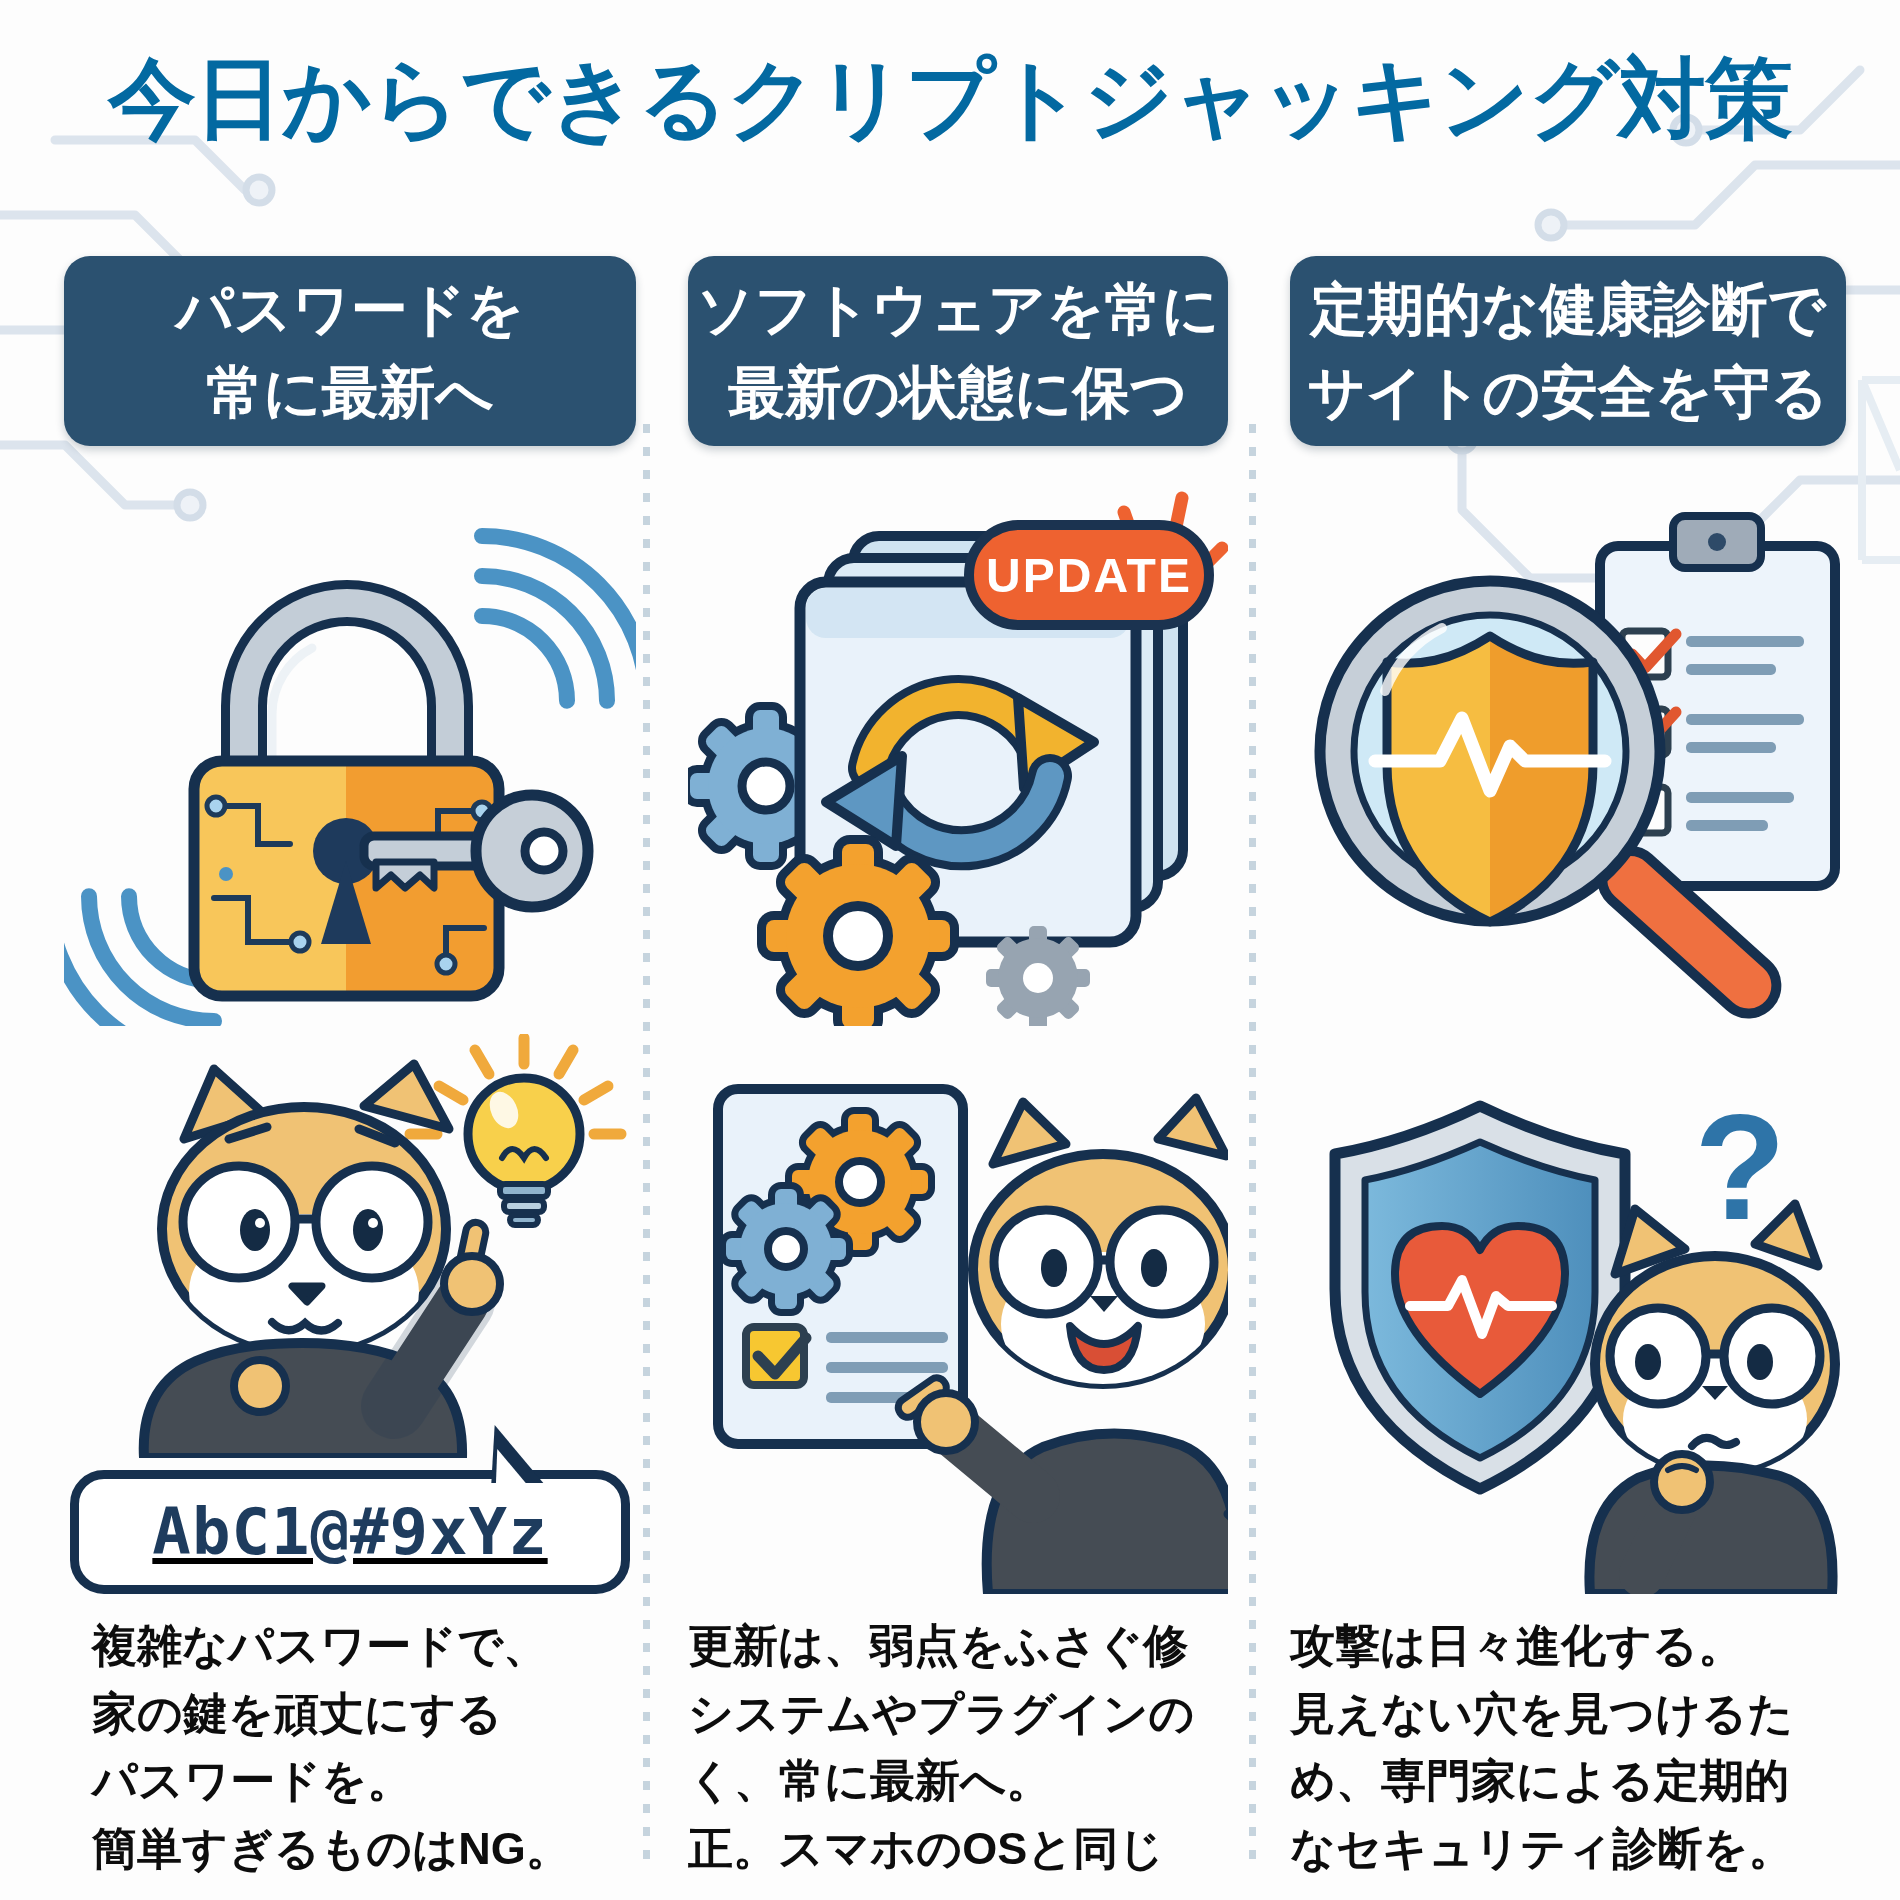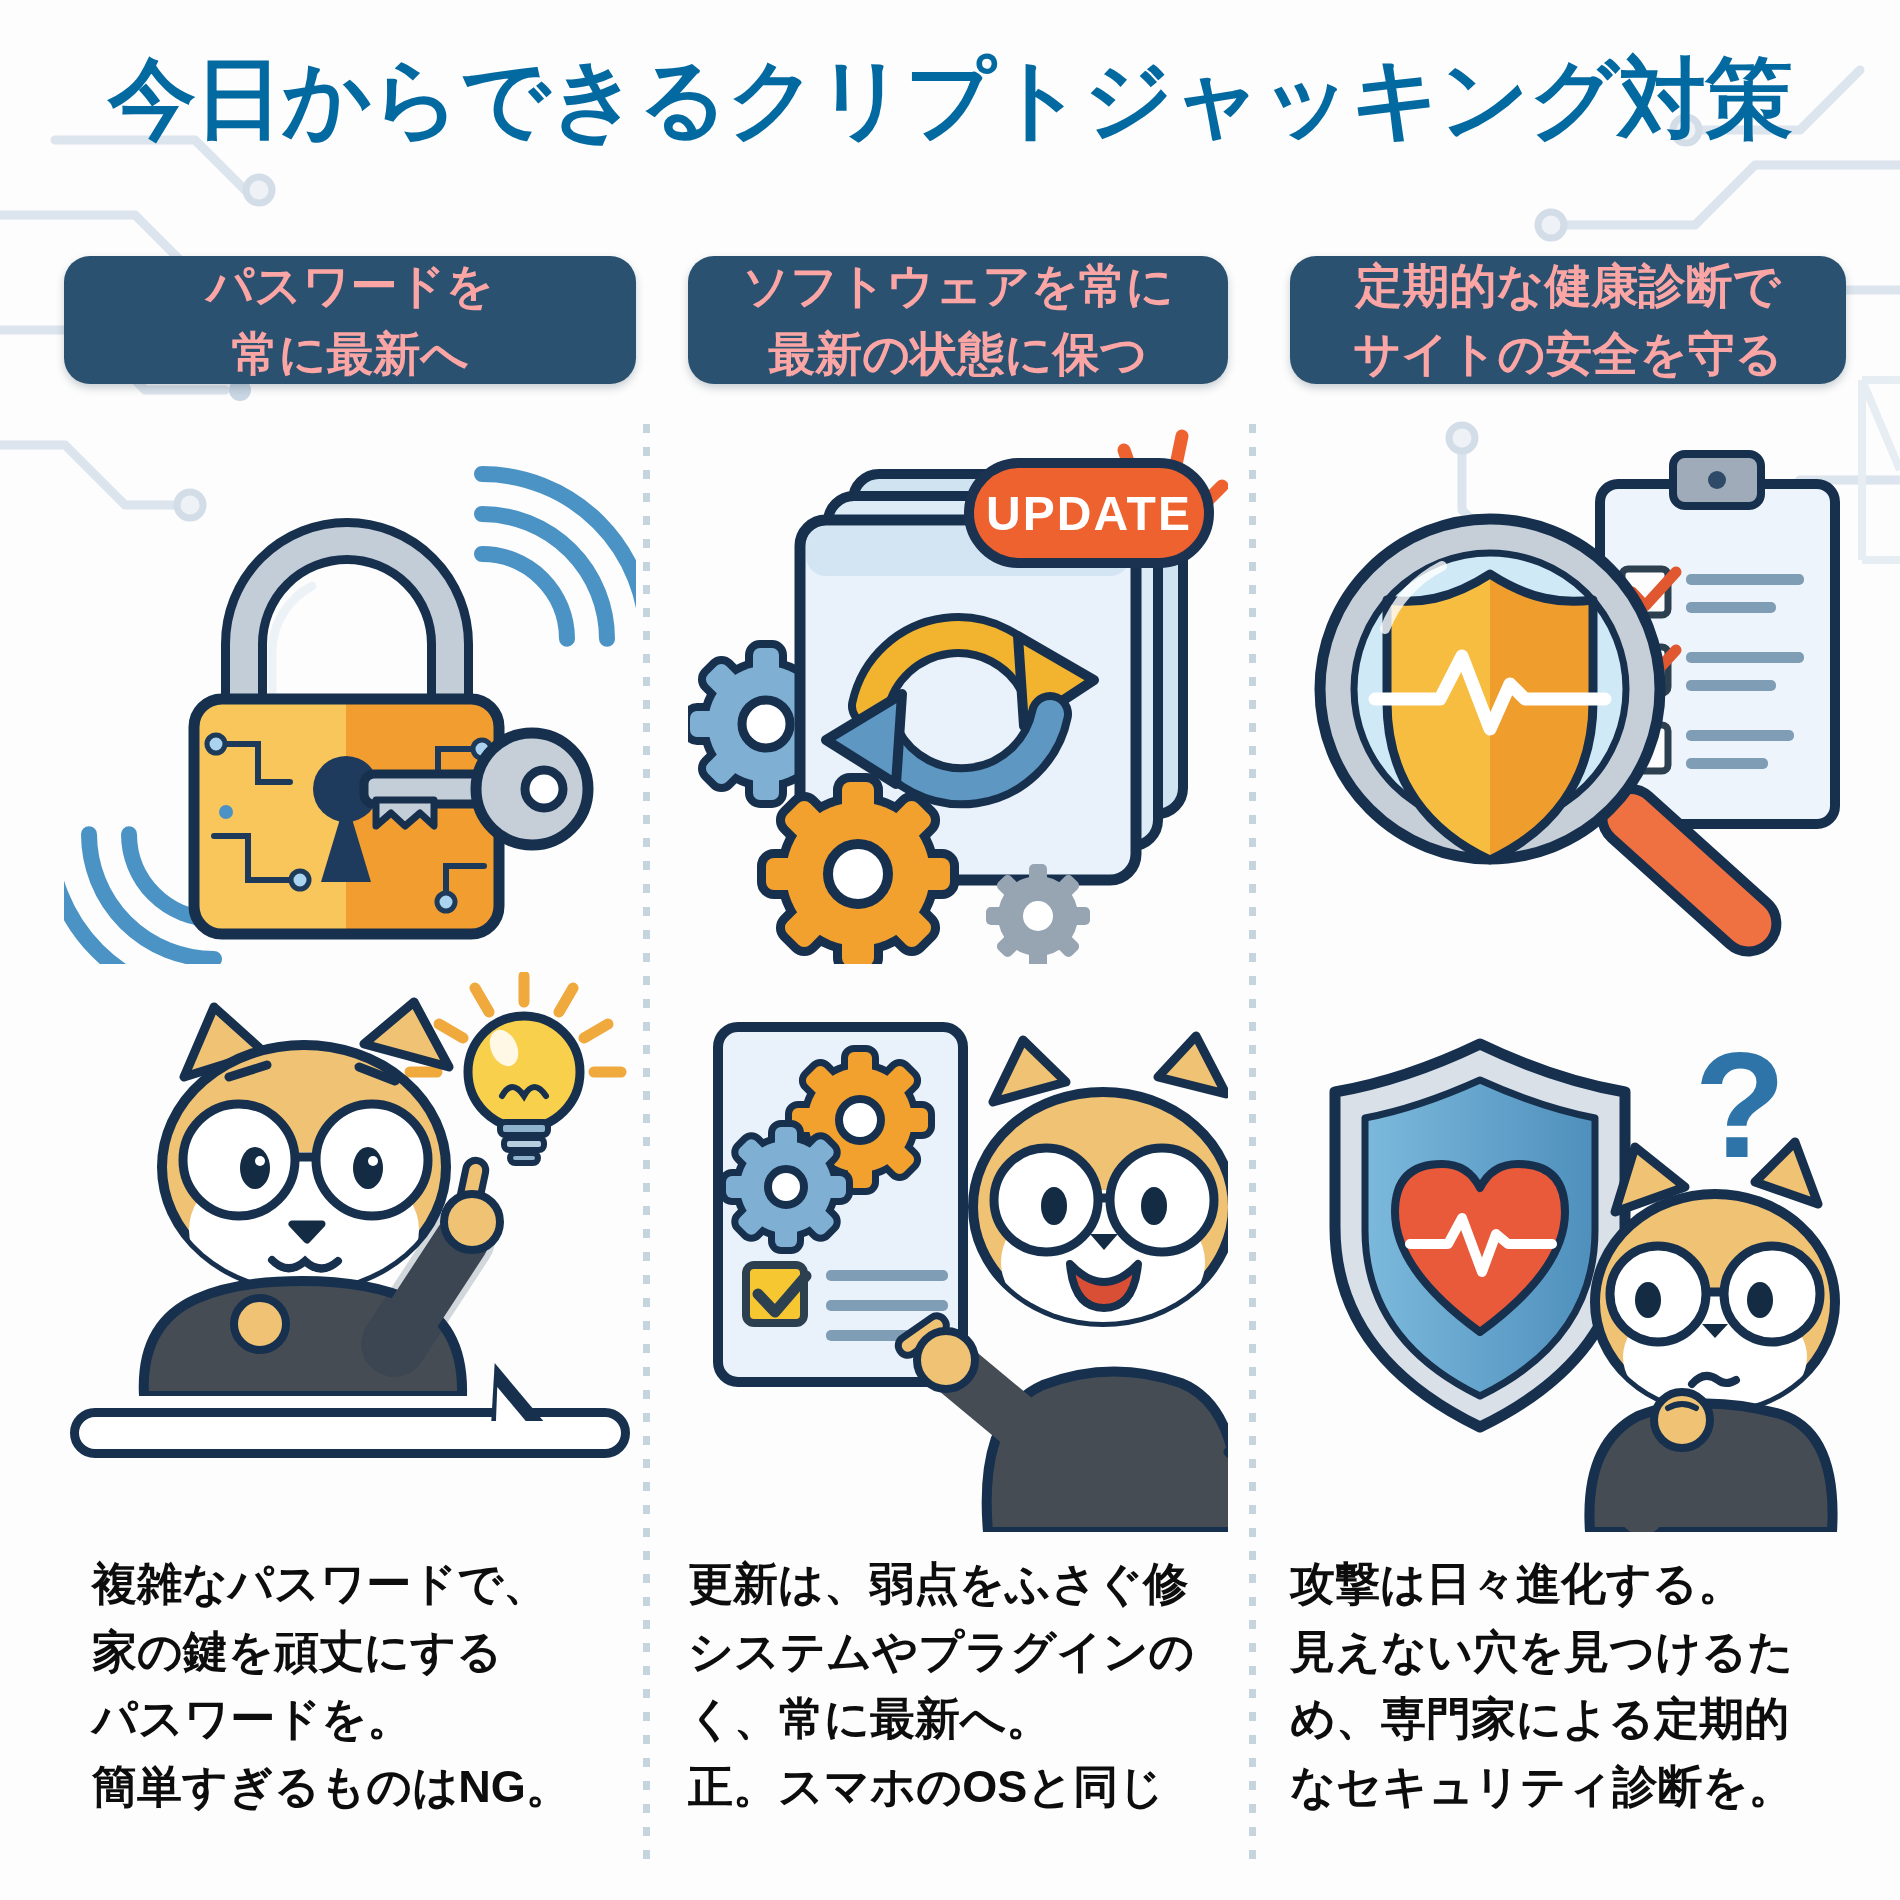--- a/index.html
+++ b/index.html
@@ -16,23 +16,23 @@
   .divider{
     position:absolute;top:424px;height:1440px;width:7px;
     background:repeating-linear-gradient(to bottom,#c6d4de 0 9px,transparent 9px 23px);
   }
   .d1{left:643px}.d2{left:1249px}
   .col{position:absolute;top:256px;}
   .col1{left:64px;width:572px;}
   .col2{left:688px;width:540px;}
   .col3{left:1290px;width:556px;}
   .col-header{
-    background:#2b5170;border-radius:26px;color:#fca5a5;
-    font-weight:800;font-size:47px;line-height:1.45;text-align:center;
-    height:128px;display:flex;flex-direction:column;justify-content:center;
+    background:#2b5170;border-radius:26px;color:#ffffff;
+    font-weight:800;font-size:57px;line-height:1.45;text-align:center;
+    height:190px;display:flex;flex-direction:column;justify-content:center;
     box-shadow:0 4px 8px rgba(20,40,60,.22);
   }
   .icon-box{position:relative;text-decoration:underline;}
   .box-a{height:560px;margin-top:20px;}
   .box-b{height:560px;margin-top:8px;}
   .icon-box svg{width:100%;height:100%;display:block;}
   .shiba-wrap{height:424px;}
   .shiba-wrap svg{width:100%;height:100%;}
   .update-badge{
     position:absolute;top:54px;right:14px;width:250px;height:110px;
@@ -216,20 +216,21 @@
         <g>
           <rect x="398" y="188" width="20" height="58" rx="10" fill="#f0c274" stroke="#16304e" stroke-width="7" transform="rotate(12 408 216)"></rect>
           <circle cx="408" cy="250" r="28" fill="#f0c274" stroke="#16304e" stroke-width="8"></circle>
           <circle cx="196" cy="352" r="26" fill="#f0c274" stroke="#16304e" stroke-width="8"></circle>
         </g>
       </svg>
     </div>
     <div class="speech-bubble">
       <span class="bubble-tail-outer"></span>
       <span class="bubble-tail-inner"></span>
+      <span>AbC1@#9xYz</span>
     </div>
   </div>
 
   <div class="desc">
     <div>複雑なパスワードで、</div>
     <div>家の鍵を頑丈にする</div>
     <div>パスワードを。</div>
     <div>簡単すぎるものはNG。</div>
   </div>
 </div>

